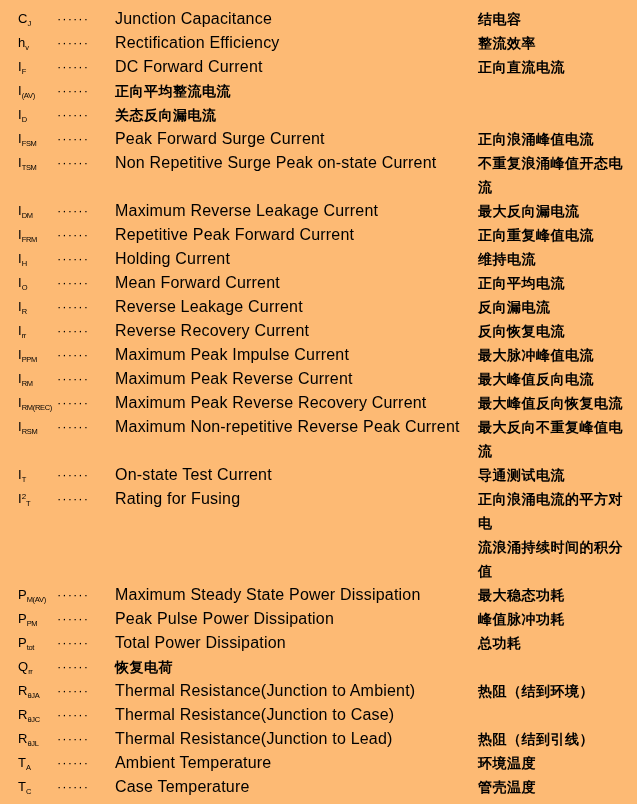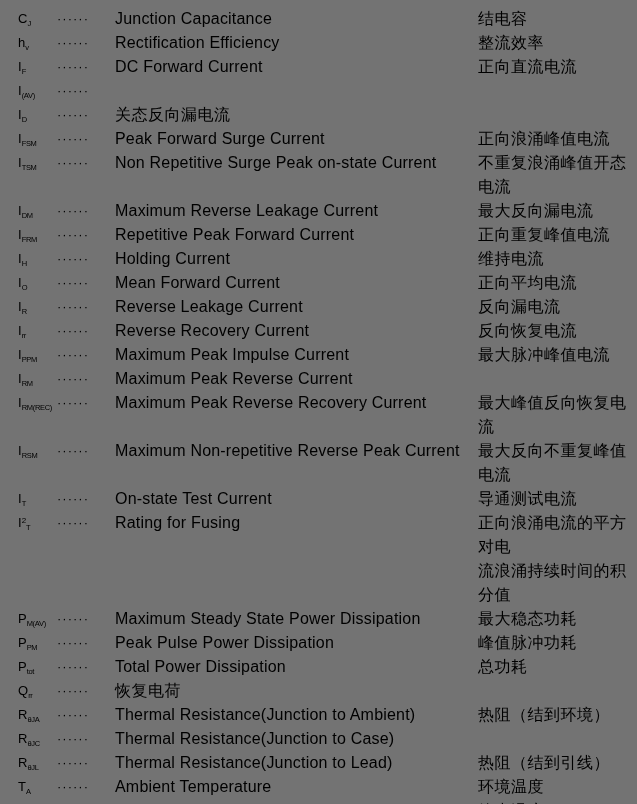--- a/index.html
+++ b/index.html
@@ -4,21 +4,21 @@
 <style>
   html, body {
     margin: 0;
     padding: 0;
     background: #ffffff;
   }
   .page {
     position: relative;
     width: 637px;
     height: 804px;
-    background: #737373;
+    background: #fdba74;
     color: #000000;
     font-family: "Liberation Sans", sans-serif;
     box-sizing: border-box;
     padding-top: 7px;
     overflow: hidden;
   }
   .table {
     display: block;
   }
   .row {
@@ -55,24 +55,25 @@
   .en {
     flex: 1;
     font-size: 16px;
     letter-spacing: 0.2px;
     white-space: nowrap;
     overflow: hidden;
   }
   .zh {
     flex: none;
     width: 159px;
-    font-size: 16px;
+    font-size: 14px;
     line-height: 24px;
     white-space: pre-line;
     letter-spacing: 0.5px;
+    font-weight: bold;
   }
 </style>
 </head>
 <body>
 
 <div class="page">
   <div class="table" id="rows">
       <div class="row">
         <span class="sym">C<sub>J</sub></span>
         <span class="dots">······</span>
@@ -87,20 +88,21 @@
       </div>
       <div class="row">
         <span class="sym">I<sub>F</sub></span>
         <span class="dots">······</span>
         <span class="en">DC Forward Current</span>
         <span class="zh">正向直流电流</span>
       </div>
       <div class="row">
         <span class="sym">I<sub>(AV)</sub></span>
         <span class="dots">······</span>
+        <span class="zh">正向平均整流电流</span>
       </div>
       <div class="row">
         <span class="sym">I<sub>D</sub></span>
         <span class="dots">······</span>
         <span class="zh">关态反向漏电流</span>
       </div>
       <div class="row">
         <span class="sym">I<sub>FSM</sub></span>
         <span class="dots">······</span>
         <span class="en">Peak Forward Surge Current</span>
@@ -151,20 +153,21 @@
       <div class="row">
         <span class="sym">I<sub>PPM</sub></span>
         <span class="dots">······</span>
         <span class="en">Maximum Peak Impulse Current</span>
         <span class="zh">最大脉冲峰值电流</span>
       </div>
       <div class="row">
         <span class="sym">I<sub>RM</sub></span>
         <span class="dots">······</span>
         <span class="en">Maximum Peak Reverse Current</span>
+        <span class="zh">最大峰值反向电流</span>
       </div>
       <div class="row">
         <span class="sym">I<sub>RM(REC)</sub></span>
         <span class="dots">······</span>
         <span class="en">Maximum Peak Reverse Recovery Current</span>
         <span class="zh">最大峰值反向恢复电流</span>
       </div>
       <div class="row">
         <span class="sym">I<sub>RSM</sub></span>
         <span class="dots">······</span>

